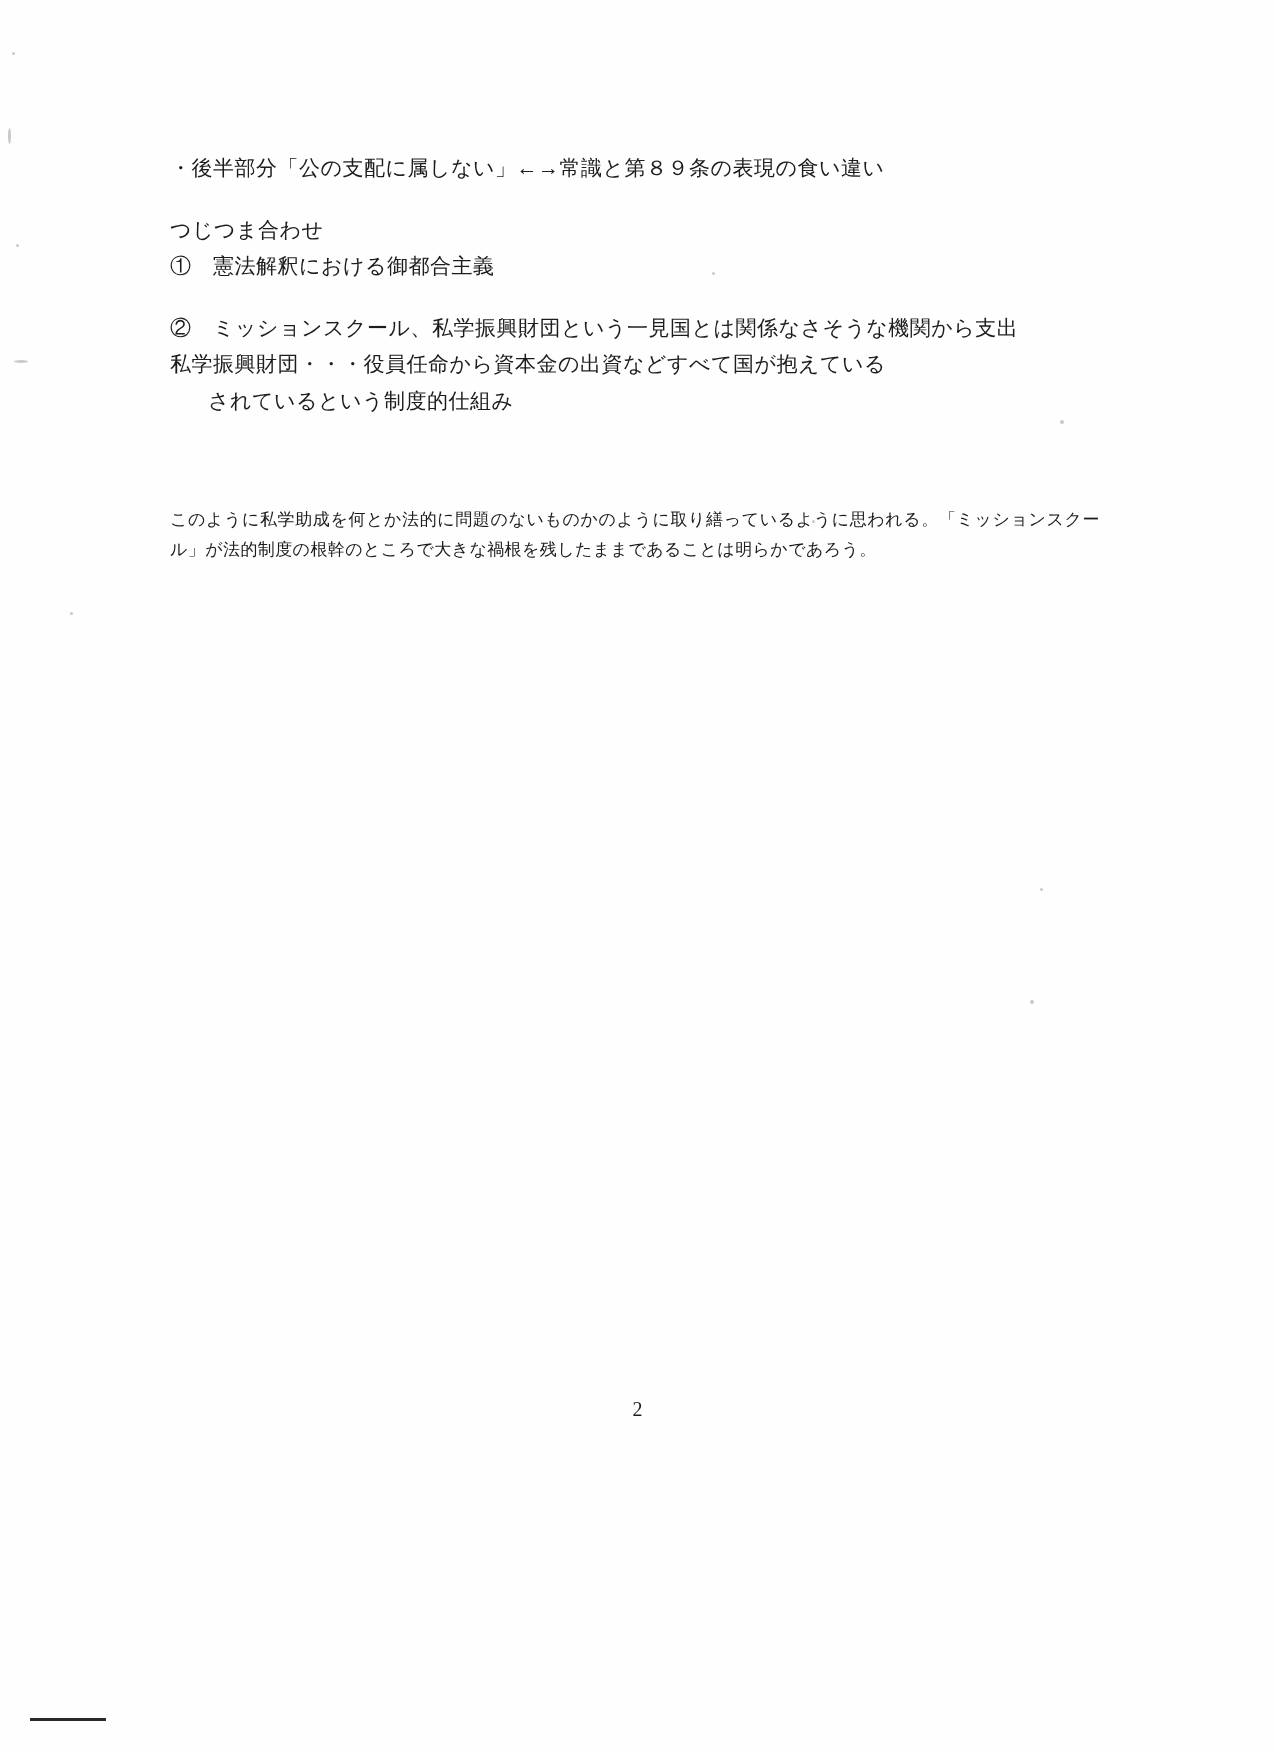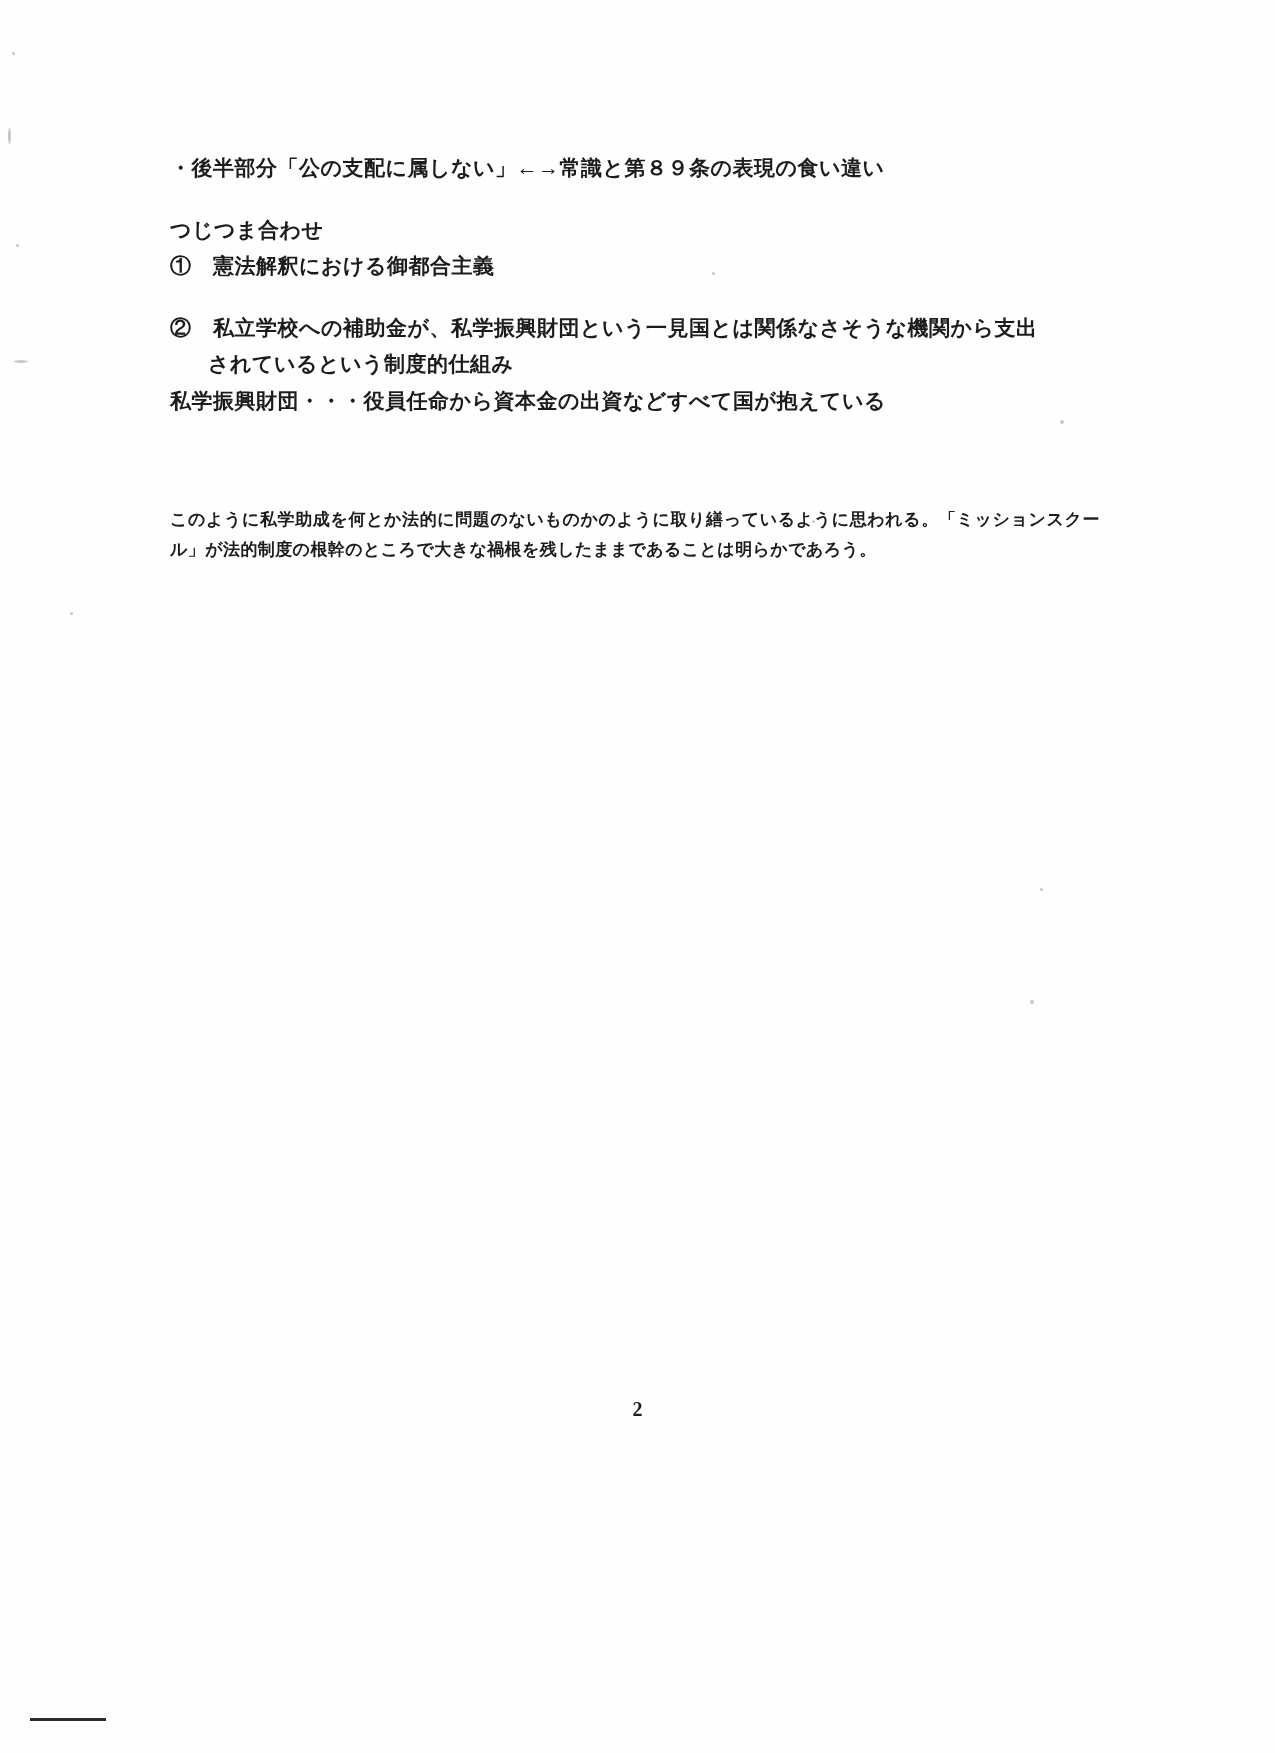--- a/index.html
+++ b/index.html
@@ -14,21 +14,20 @@
     font-family: "Liberation Serif", "DejaVu Serif", serif;
     color: #1a1a1a;
     overflow: hidden;
   }
 
   
   .page {
     position: absolute;
     inset: 0;
     background: #fefefe;
-    font-weight: bold;
   }
 
   
   .speck {
     position: absolute;
     background: #c9c9c9;
     border-radius: 50%;
   }
 
   .content {
@@ -103,23 +102,23 @@
 
     <div class="line block">・後半部分「公の支配に属しない」←→常識と第８９条の表現の食い違い</div>
 
     <div class="gap-sm"></div>
 
     <div class="line block">つじつま合わせ</div>
     <div class="line block">①　憲法解釈における御都合主義</div>
 
     <div class="gap-sm"></div>
 
-    <div class="line block">②　私立学校への補助金が、私学振興財団という一見国とは関係なさそうな機関から支出</div>
+    <div class="line block">②　ミッションスクール、私学振興財団という一見国とは関係なさそうな機関から支出</div>
+    <div class="line block">私学振興財団・・・役員任命から資本金の出資などすべて国が抱えている</div>
     <div class="line block indent-1">されているという制度的仕組み</div>
-    <div class="line block">私学振興財団・・・役員任命から資本金の出資などすべて国が抱えている</div>
 
     <div class="gap-lg"></div>
     <div class="gap-sm"></div>
 
     <div class="para">このように私学助成を何とか法的に問題のないものかのように取り繕っているように思われる。「ミッションスクール」が法的制度の根幹のところで大きな禍根を残したままであることは明らかであろう。</div>
 
   </div>
 
   <div class="page-number">2</div>
 

